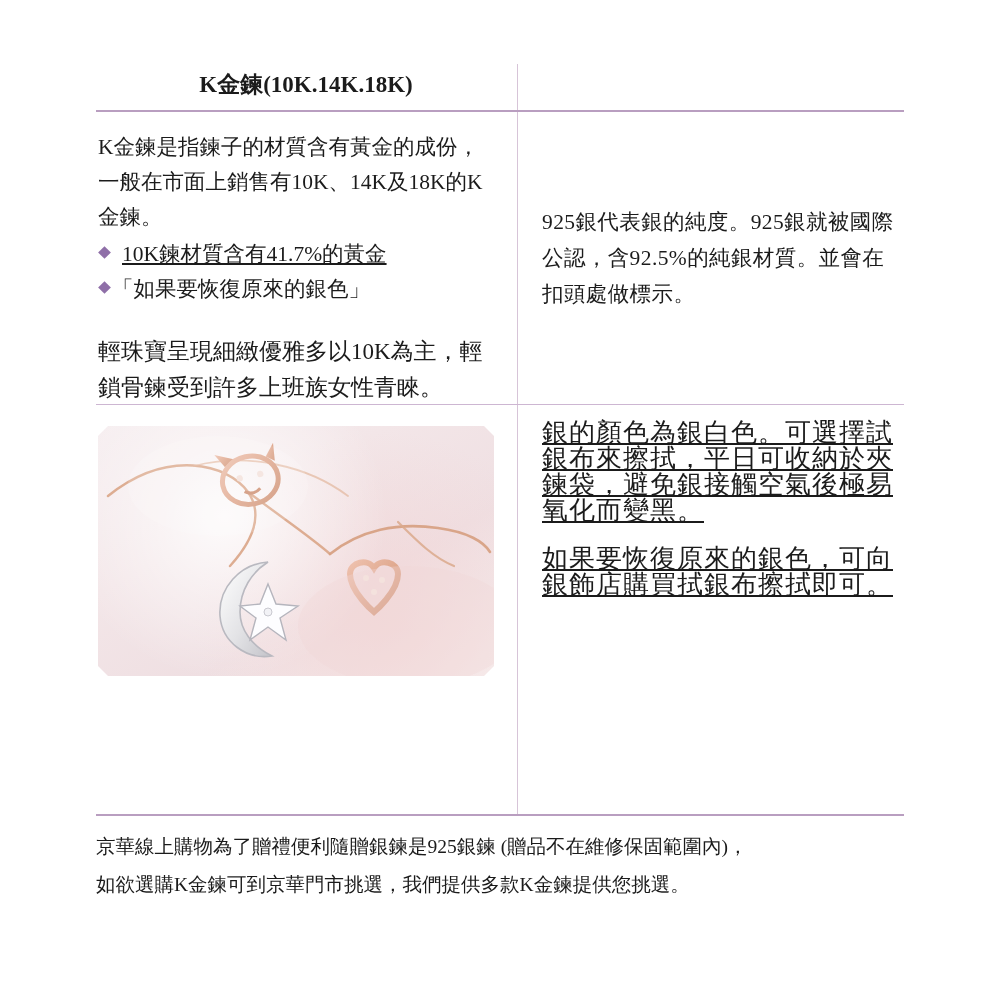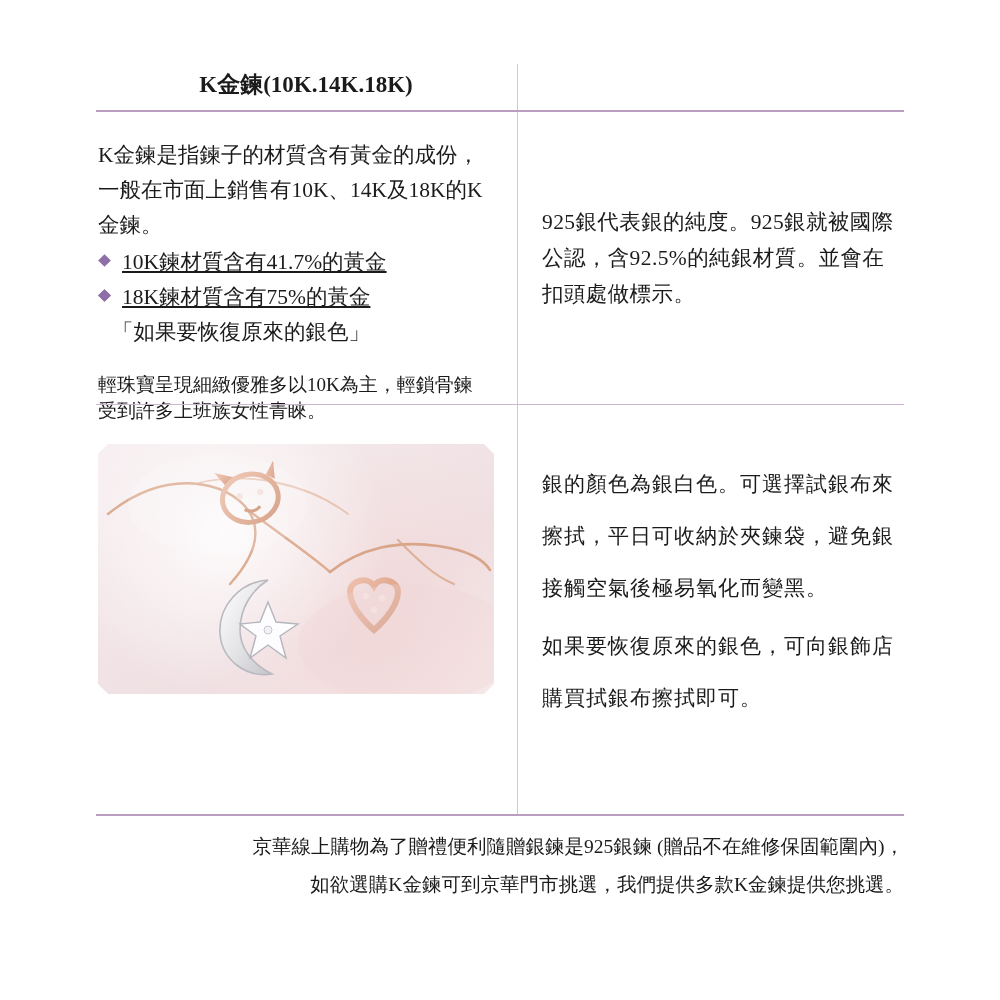--- a/index.html
+++ b/index.html
@@ -80,21 +80,21 @@
     font-size: 23px;
     text-align: center;
     line-height: 50px;
     height: 50px;
   }
 
   .head-left { width: 420px; }
   .head-right { width: 388px; }
 
   .body-top-left {
-    padding-top: 28px;
+    padding-top: 20px;
     font-size: 21.5px;
     line-height: 35px;
   }
   .body-top-right {
     padding-top: 94px;
     font-size: 21.5px;
     line-height: 36px;
     letter-spacing: 0.4px;
   }
 
@@ -126,31 +126,32 @@
   }
   .quote-line {
     padding-left: 14px;
     font-size: 21.5px;
     line-height: 35px;
   }
 
   
   .body-bot-left {
     padding-top: 22px;
-    font-size: 19px;
-    line-height: 26px;
+    font-size: 23px;
+    line-height: 36px;
   }
   .body-bot-right {
     padding-top: 108px;
-    font-size: 21px;
-    line-height: 52px;
+    font-size: 26px;
+    line-height: 26px;
     letter-spacing: 1px;
+    text-decoration: underline;
   }
   .body-bot-right p { margin: 0; }
-  .body-bot-right p + p { margin-top: 6px; }
+  .body-bot-right p + p { margin-top: 22px; }
 
   
   .photo-wrap {
     position: relative;
     margin-top: 20px;
     width: 396px;
     height: 250px;
   }
   .photo {
     position: absolute;
@@ -164,21 +165,21 @@
     overflow: hidden;
   }
   .photo svg { display: block; }
 
   
   .footer {
     position: absolute;
     left: 96px;
     top: 828px;
     width: 808px;
-    text-align: right;
+    text-align: left;
     font-size: 19.5px;
     line-height: 38px;
     color: #1b1b1b;
   }
   .footer div { white-space: nowrap; }
 </style>
 </head>
 <body>
 
 <div class="page">
@@ -197,24 +198,20 @@
     <div class="row">
       <div class="cell col-left body-top-left">
         <p class="para">K金鍊是指鍊子的材質含有黃金的成份，一般在市面上銷售有10K、14K及18K的K金鍊。</p>
         <ul class="bullets">
           <li>
             <span class="dia"></span>
             <span>10K鍊材質含有41.7%的黃金</span>
           </li>
           <li>
             <span class="dia"></span>
-          </li>
-          <li>
-            <span class="dia"></span>
-            <span>18K鍊材質含有75%的黃金</span>
           </li>
         </ul>
         <div class="quote-line">「如果要恢復原來的銀色」</div>
       </div>
 
       <div class="cell col-right body-top-right">
         <p class="para">925銀代表銀的純度。925銀就被國際公認，含92.5%的純銀材質。並會在扣頭處做標示。</p>
       </div>
     </div>
 

